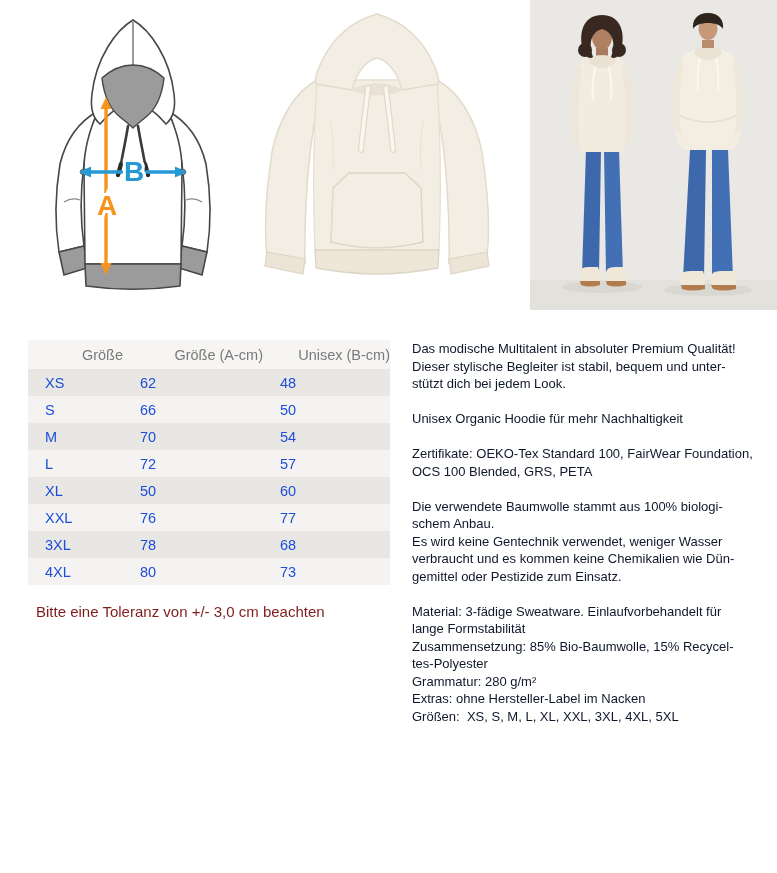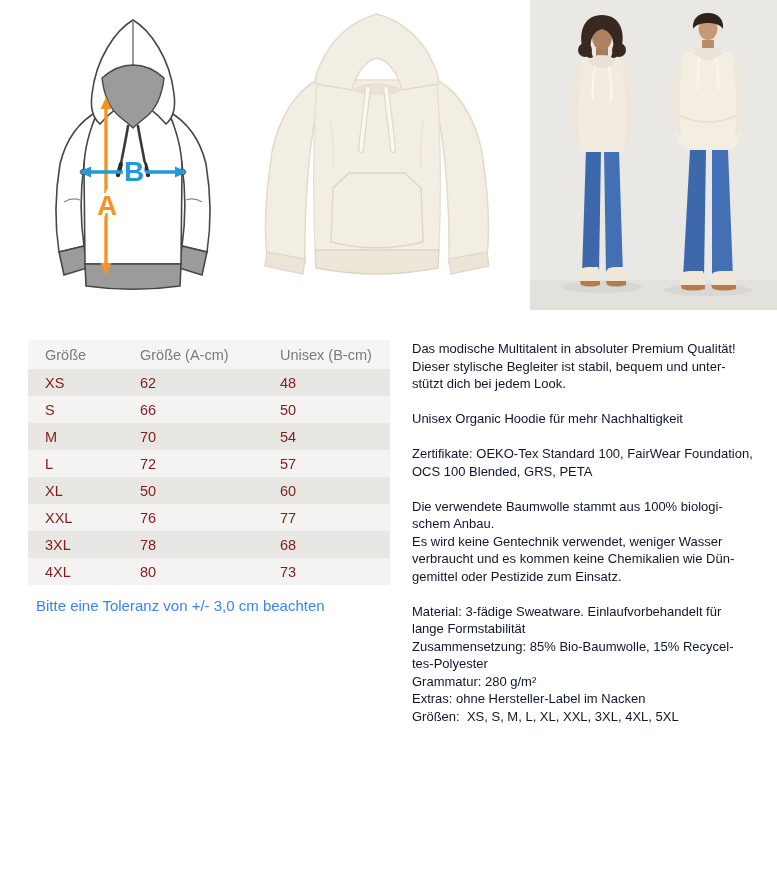--- a/index.html
+++ b/index.html
@@ -17,29 +17,29 @@
   .content-row { display:flex; align-items:flex-start; padding-left:28px; margin-top:30px; }
   .size-col { width:362px; }
   .desc-col { width:367px; margin-left:22px; color:#0f172a; font-size:13px; line-height:17.5px; }
   .desc-col p { white-space:pre-line; margin:0 0 17.5px 0; }
 
   table.size-table { width:362px; border-collapse:collapse; table-layout:fixed; }
   table.size-table th, table.size-table td {
     text-align:left; font-weight:normal; padding-left:17px;
     font-size:14.5px; height:27px; vertical-align:middle;
   }
-  table.size-table th { color:#7a7a7a; background:#f6f5f3; height:29px; }
-  table.size-table td { color:#7f1d1d;margin-left:18px; }
+  table.size-table th { color:#7a7a7a; background:#f6f5f3; height:29px;text-align:right; }
+  table.size-table td { color:#1d4ed8;margin-left:18px; }
   table.size-table col.c1 { width:95px; }
   table.size-table col.c2 { width:140px; }
   table.size-table col.c3 { width:127px; }
   tr.row-dark td  { background:#e8e7e4; }
   tr.row-light td { background:#f4f3f1; }
 
-  .tolerance-note { margin-top:12px; padding-left:8px; font-size:15px; color:#3b82f6; }
+  .tolerance-note { margin-top:18px; padding-left:8px; font-size:15px; color:#7f1d1d; }
 </style>
 </head>
 <body>
 
 <div class="page">
 
   <div class="images-row">
 
     <div class="panel-diagram">
       <svg width="210" height="290" viewBox="0 0 210 290" style="position:absolute;left:28px;top:14px;">

